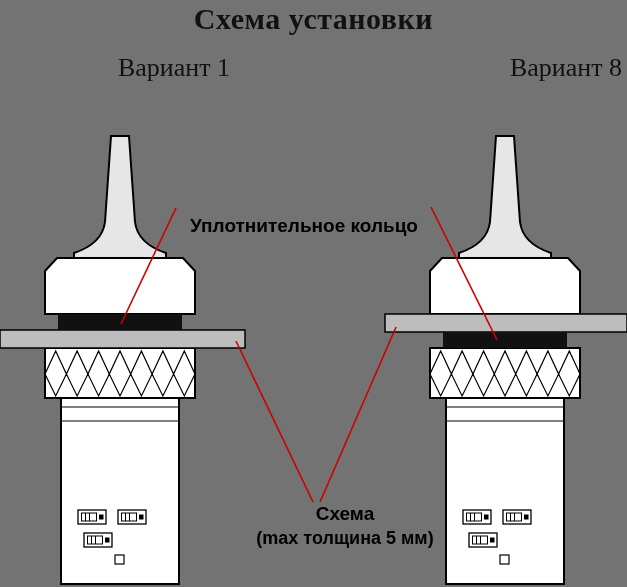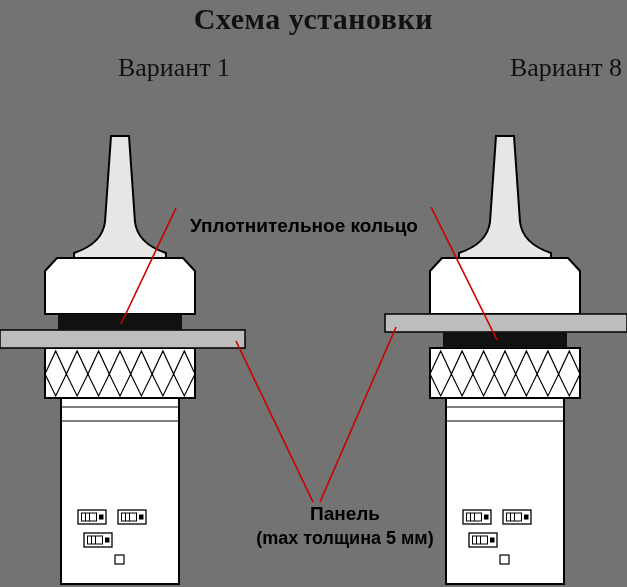--- a/index.html
+++ b/index.html
@@ -78,17 +78,17 @@
   </svg>
 
   <div class="title">Схема установки</div>
 
   <div class="variant-label variant-1">Вариант 1</div>
   <div class="variant-label variant-2">Вариант 8</div>
 
   <div class="callout ring-label">Уплотнительное кольцо</div>
 
   <div class="callout panel-label">
-    <div>Панель</div>
+    <div>Схема</div>
     <div class="sub">(max толщина 5 мм)</div>
   </div>
 
 </div>
 
 </body></html>

